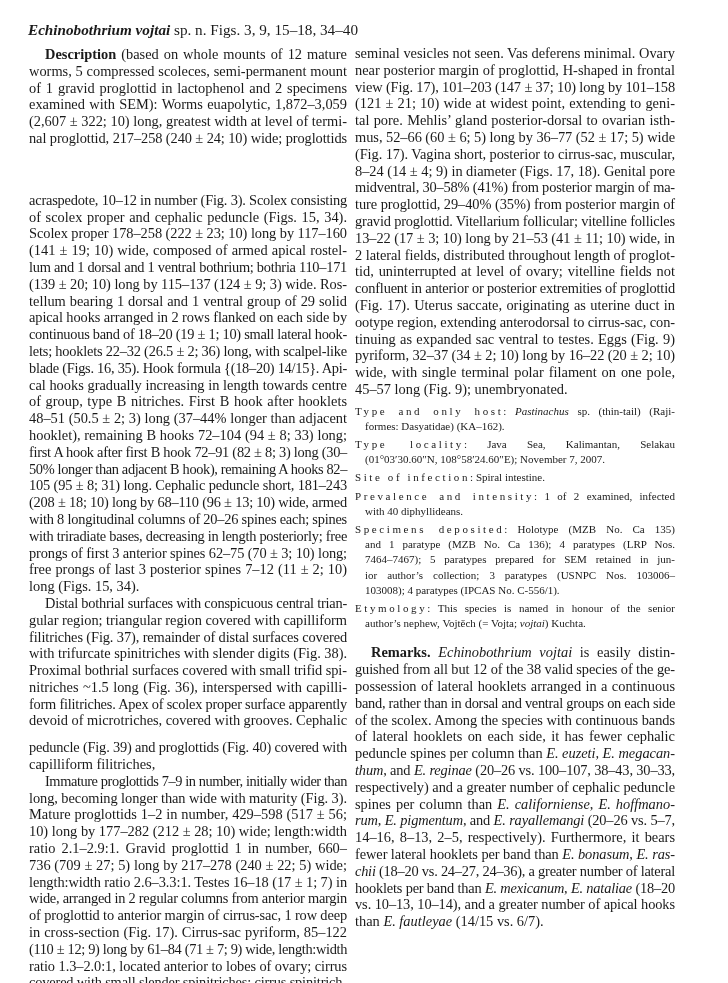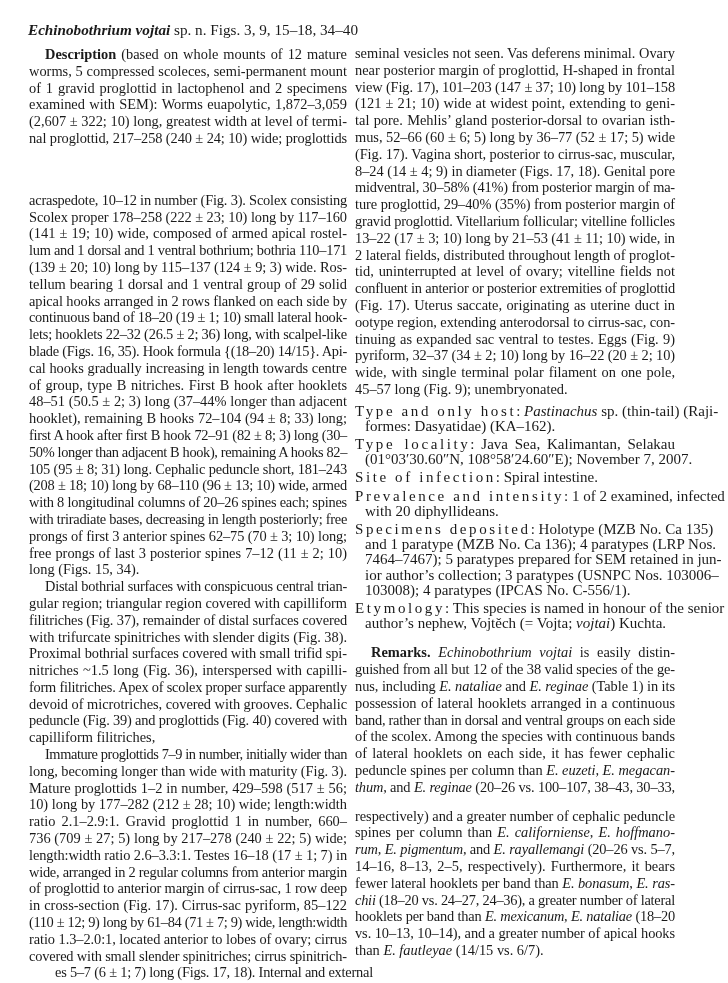--- a/index.html
+++ b/index.html
@@ -9,41 +9,42 @@
   #col1 { left: 29px; top: 20px; width: 318px; }
   #col2 { left: 355px; top: 45px; width: 320px; }
   .title { font-size: 15.2px; line-height: 20px; height: 20px; white-space: nowrap; margin-left: -1px; }
   .title i { font-weight: bold; }
   .line { font-size: 14.4px; line-height: 16.8px; height: 16.8px; white-space: nowrap;
           text-align: justify; text-align-last: justify; overflow: visible; }
   .line.last { text-align-last: left; }
   .line.indent { text-indent: 16px; }
   .gap { height: 6px; }
   .meta { font-size: 12.2px; line-height: 15.2px; }
-  .meta .line { font-size: 15px; line-height: 15.2px; height: 15.2px; }
+  .meta .line { font-size: 11px; line-height: 15.2px; height: 15.2px; }
   .meta .hang { padding-left: 10px; }
   .label { letter-spacing: 2.6px; }
   .meta-entry { margin-bottom: 3px; }
 </style>
 </head>
 <body>
 
 <div class="col" id="col1">
   <div class="title">
     <i>Echinobothrium vojtai</i><span> sp. n. </span><span>Figs. 3, 9, 15–18, 34–40</span>
   </div>
   <div style="height:6px"></div>
   <div id="desc">
       <div class="line indent"><b>Description</b><span> (based on whole mounts of 12 mature</span></div>
       <div class="line">worms, 5 compressed scoleces, semi-permanent mount</div>
       <div class="line">of 1 gravid proglottid in lactophenol and 2 specimens</div>
       <div class="line">examined with SEM): Worms euapolytic, 1,872–3,059</div>
       <div class="line" style="letter-spacing: -0.000548246px;">(2,607 ± 322; 10) long, greatest width at level of termi-</div>
       <div class="line" style="letter-spacing: -0.094308px;">nal proglottid, 217–258 (240 ± 24; 10) wide; proglottids</div>
       <div class="line" style="letter-spacing: -0.188058px; margin-top: 45px;">acraspedote, 10–12 in number (Fig. 3). Scolex consisting</div>
+      <div class="line">of scolex proper and cephalic peduncle (Figs. 15, 34).</div>
       <div class="line" style="letter-spacing: -0.0603966px;">Scolex proper 178–258 (222 ± 23; 10) long by 117–160</div>
       <div class="line">(141 ± 19; 10) wide, composed of armed apical rostel-</div>
       <div class="line" style="letter-spacing: -0.271484px;">lum and 1 dorsal and 1 ventral bothrium; bothria 110–171</div>
       <div class="line" style="letter-spacing: -0.0564236px;">(139 ± 20; 10) long by 115–137 (124 ± 9; 3) wide. Ros-</div>
       <div class="line">tellum bearing 1 dorsal and 1 ventral group of 29 solid</div>
       <div class="line" style="letter-spacing: -0.0889205px;">apical hooks arranged in 2 rows flanked on each side by</div>
       <div class="line" style="letter-spacing: -0.26727px;">continuous band of 18–20 (19 ± 1; 10) small lateral hook-</div>
       <div class="line" style="letter-spacing: -0.21107px;">lets; hooklets 22–32 (26.5 ± 2; 36) long, with scalpel-like</div>
       <div class="line" style="letter-spacing: -0.263951px;">blade (Figs. 16, 35). Hook formula {(18–20) 14/15}. Api-</div>
       <div class="line">cal hooks gradually increasing in length towards centre</div>
@@ -62,21 +63,21 @@
     </div>
   <div id="surf">
       <div class="line indent" style="letter-spacing: -0.230469px;">Distal bothrial surfaces with conspicuous central trian-</div>
       <div class="line" style="letter-spacing: -0.0301339px;">gular region; triangular region covered with capilliform</div>
       <div class="line" style="letter-spacing: -0.116525px;">filitriches (Fig. 37), remainder of distal surfaces covered</div>
       <div class="line" style="letter-spacing: -0.0227754px;">with trifurcate spinitriches with slender digits (Fig. 38).</div>
       <div class="line" style="letter-spacing: -0.0792215px;">Proximal bothrial surfaces covered with small trifid spi-</div>
       <div class="line">nitriches ~1.5 long (Fig. 36), interspersed with capilli-</div>
       <div class="line" style="letter-spacing: -0.221713px;">form filitriches. Apex of scolex proper surface apparently</div>
       <div class="line" style="letter-spacing: -0.0315394px;">devoid of microtriches, covered with grooves. Cephalic</div>
-      <div class="line" style="letter-spacing: -0.184759px;">peduncle (Fig. 39) and proglottids (Fig. 40) covered with</div>
+      <div class="line" style="letter-spacing: -0.184759px; margin-top: 10px;">peduncle (Fig. 39) and proglottids (Fig. 40) covered with</div>
       <div class="line last">capilliform filitriches,</div>
     </div>
   <div id="prog1">
       <div class="line indent" style="letter-spacing: -0.420759px;">Immature proglottids 7–9 in number, initially wider than</div>
       <div class="line" style="letter-spacing: -0.0681818px;">long, becoming longer than wide with maturity (Fig. 3).</div>
       <div class="line">Mature proglottids 1–2 in number, 429–598 (517 ± 56;</div>
       <div class="line" style="letter-spacing: -0.00913915px;">10) long by 177–282 (212 ± 28; 10) wide; length:width</div>
       <div class="line">ratio 2.1–2.9:1. Gravid proglottid 1 in number, 660–</div>
       <div class="line">736 (709 ± 27; 5) long by 217–278 (240 ± 22; 5) wide;</div>
       <div class="line" style="letter-spacing: -0.0770285px;">length:width ratio 2.6–3.3:1. Testes 16–18 (17 ± 1; 7) in</div>
@@ -122,46 +123,45 @@
     </div>
     <div class="meta-entry">
       <div class="line" style="letter-spacing: -0.000355114px;"><span class="label">Type locality</span><span>: </span><span>Java Sea, Kalimantan, Selakau</span></div>
       <div class="line last hang">(01°03′30.60″N, 108°58′24.60″E); November 7, 2007.</div>
     </div>
     <div class="meta-entry">
       <div class="line last"><span class="label">Site of infection</span><span>: </span><span>Spiral intestine.</span></div>
     </div>
     <div class="meta-entry">
       <div class="line"><span class="label">Prevalence and intensity</span><span>: </span><span>1 of 2 examined, infected</span></div>
-      <div class="line last hang">with 20 diphyllideans.</div>
+      <div class="line last hang">with 40 diphyllideans.</div>
     </div>
     <div class="meta-entry">
       <div class="line"><span class="label">Specimens deposited</span><span>: </span><span>Holotype (MZB No. Ca 135)</span></div>
       <div class="line hang">and 1 paratype (MZB No. Ca 136); 4 paratypes (LRP Nos.</div>
       <div class="line hang">7464–7467); 5 paratypes prepared for SEM retained in jun-</div>
       <div class="line hang">ior author’s collection; 3 paratypes (USNPC Nos. 103006–</div>
       <div class="line last hang">103008); 4 paratypes (IPCAS No. C-556/1).</div>
     </div>
     <div class="meta-entry">
       <div class="line"><span class="label">Etymology</span><span>: </span><span>This species is named in honour of the senior</span></div>
       <div class="line last hang"><span>author’s nephew, Vojtěch (= Vojta; </span><i>vojtai</i><span>) Kuchta.</span></div>
     </div>
   </div>
   <div style="height:10px"></div>
   <div id="remarks">
     <div class="line indent" style="word-spacing: 0.003125px;"><b>Remarks.</b> <i>Echinobothrium vojtai</i><span> is easily distin-</span></div>
   <div class="line" style="letter-spacing: -0.0915948px;"><span>guished from all but 12 of the 38 valid species of the ge-</span></div>
-      <div class="line" style="letter-spacing: -0.0592672px;"><span>nus, including </span><i>E. nataliae</i><span> and </span><i>E. reginae</i><span> (Table 1) in its</span></div>
       <div class="line"><span>possession of lateral hooklets arranged in a continuous</span></div>
       <div class="line" style="letter-spacing: -0.272511px;"><span>band, rather than in dorsal and ventral groups on each side</span></div>
       <div class="line" style="letter-spacing: -0.0471644px;"><span>of the scolex. Among the species with continuous bands</span></div>
       <div class="line"><span>of lateral hooklets on each side, it has fewer cephalic</span></div>
       <div class="line" style="letter-spacing: -0.0318287px;"><span>peduncle spines per column than </span><i>E. euzeti, E. megacan-</i></div>
       <div class="line" style="letter-spacing: -0.149306px;"><i>thum</i><span>, and </span><i>E. reginae</i><span> (20–26 vs. 100–107, 38–43, 30–33,</span></div>
-      <div class="line" style="letter-spacing: -0.0443182px; margin-top: 12px;"><span>respectively) and a greater number of cephalic peduncle</span></div>
+      <div class="line" style="letter-spacing: -0.0443182px;"><span>respectively) and a greater number of cephalic peduncle</span></div>
       <div class="line" style="letter-spacing: -0.000294811px;"><span>spines per column than </span><i>E. californiense</i><span>, </span><i>E. hoffmano-</i></div>
       <div class="line" style="letter-spacing: -0.144387px;"><i>rum</i><span>, </span><i>E. pigmentum</i><span>, and </span><i>E. rayallemangi</i><span> (20–26 vs. 5–7,</span></div>
       <div class="line"><span>14–16, 8–13, 2–5, respectively). Furthermore, it bears</span></div>
       <div class="line" style="letter-spacing: -0.0811942px;"><span>fewer lateral hooklets per band than </span><i>E. bonasum</i><span>, </span><i>E. ras-</i></div>
       <div class="line" style="letter-spacing: -0.229526px;"><i>chii</i><span> (18–20 vs. 24–27, 24–36), a greater number of lateral</span></div>
       <div class="line" style="letter-spacing: -0.191761px;"><span>hooklets per band than </span><i>E. mexicanum</i><span>, </span><i>E. nataliae</i><span> (18–20</span></div>
       <div class="line" style="letter-spacing: -0.0818182px;"><span>vs. 10–13, 10–14), and a greater number of apical hooks</span></div>
       <div class="line last"><span>than </span><i>E. fautleyae</i><span> (14/15 vs. 6/7).</span></div>
     </div>
 </div>

